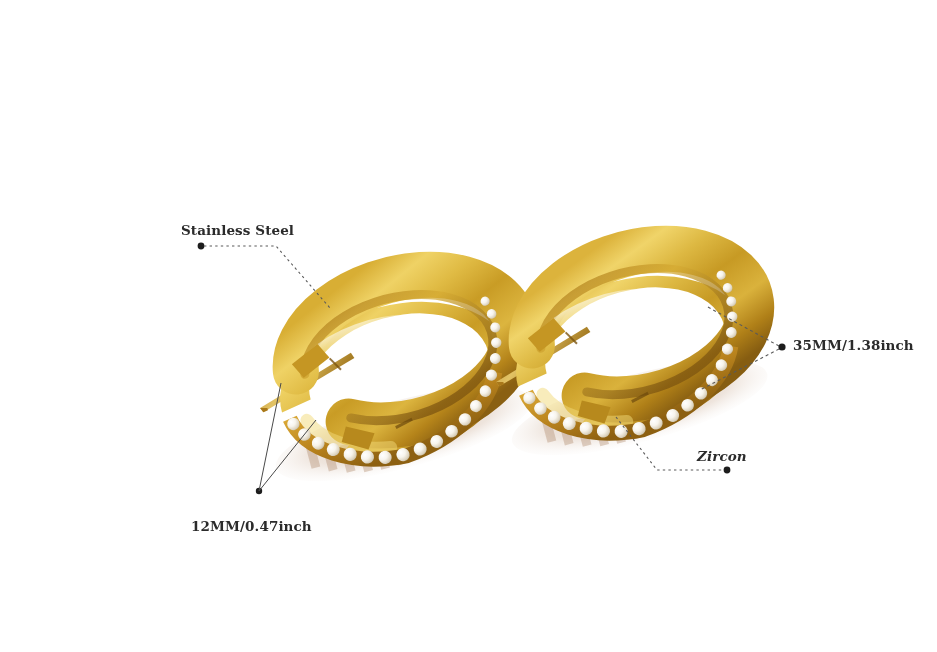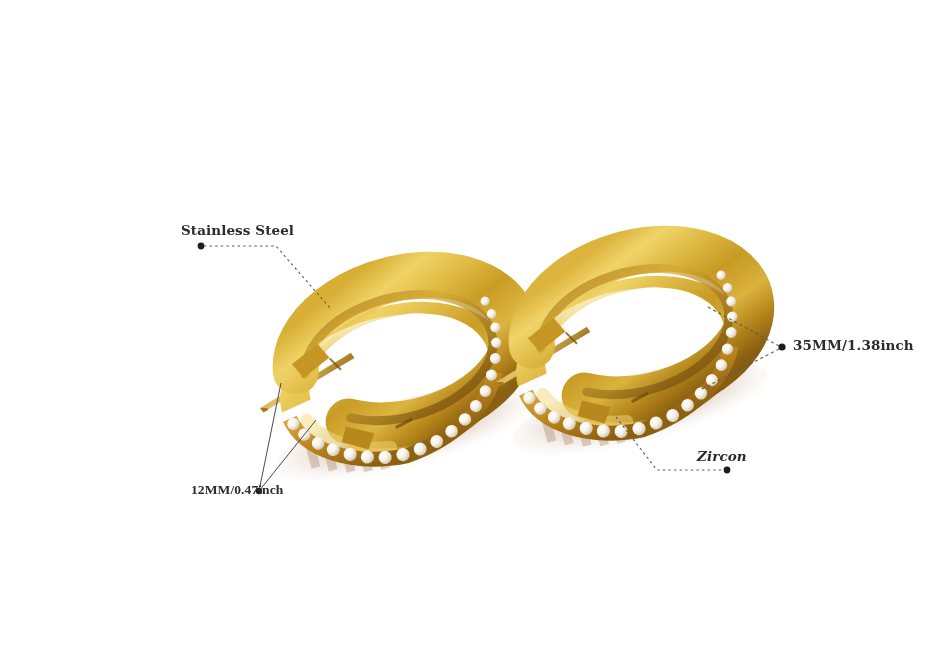--- a/index.html
+++ b/index.html
@@ -26,21 +26,21 @@
     position: absolute;
     font-family: "DejaVu Serif", "Liberation Serif", serif;
     font-size: 13.5px;
     font-weight: 700;
     color: #2b2b2b;
     letter-spacing: 0.1px;
     white-space: nowrap;
     line-height: 1;
   }
   #label-stainless-steel { left: 181px; top: 224px; }
-  #label-size-small      { left: 191px; top: 483px; font-family: Liberation Serif, serif; }
+  #label-size-small      { left: 191px; top: 520px; }
   #label-size-large      { left: 793px; top: 339px; }
   #label-zircon          { left: 697px; top: 450px; font-style: italic; }
 </style>
 </head>
 <body>
 
 <div id="stage">
 
   <svg id="product-svg" viewBox="0 0 937 652">
     <defs>

